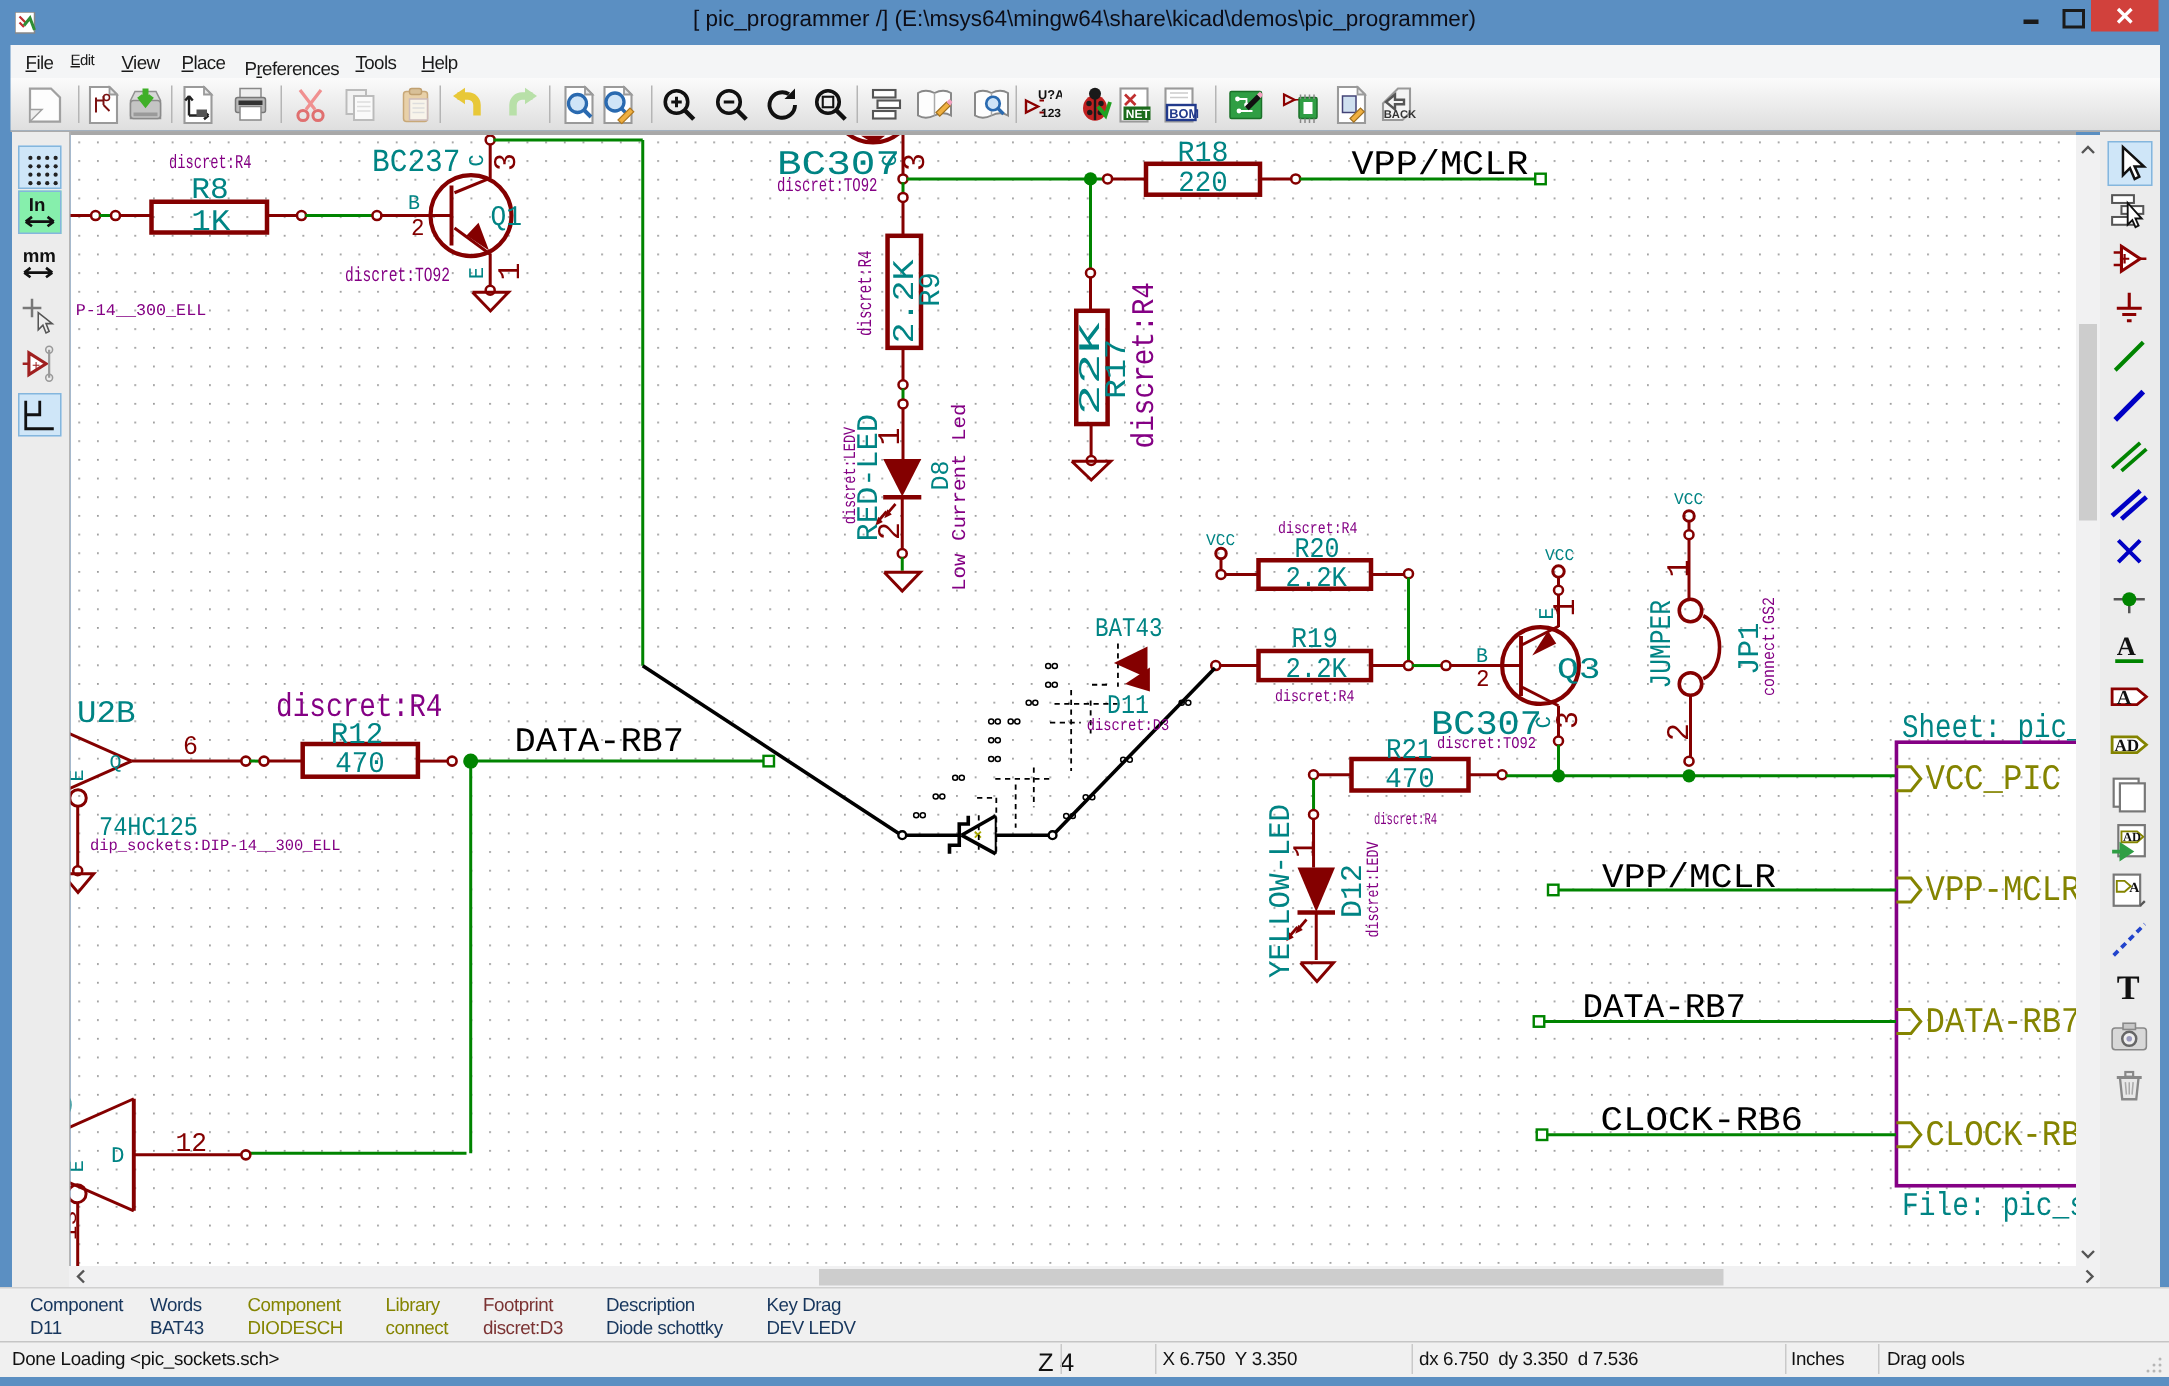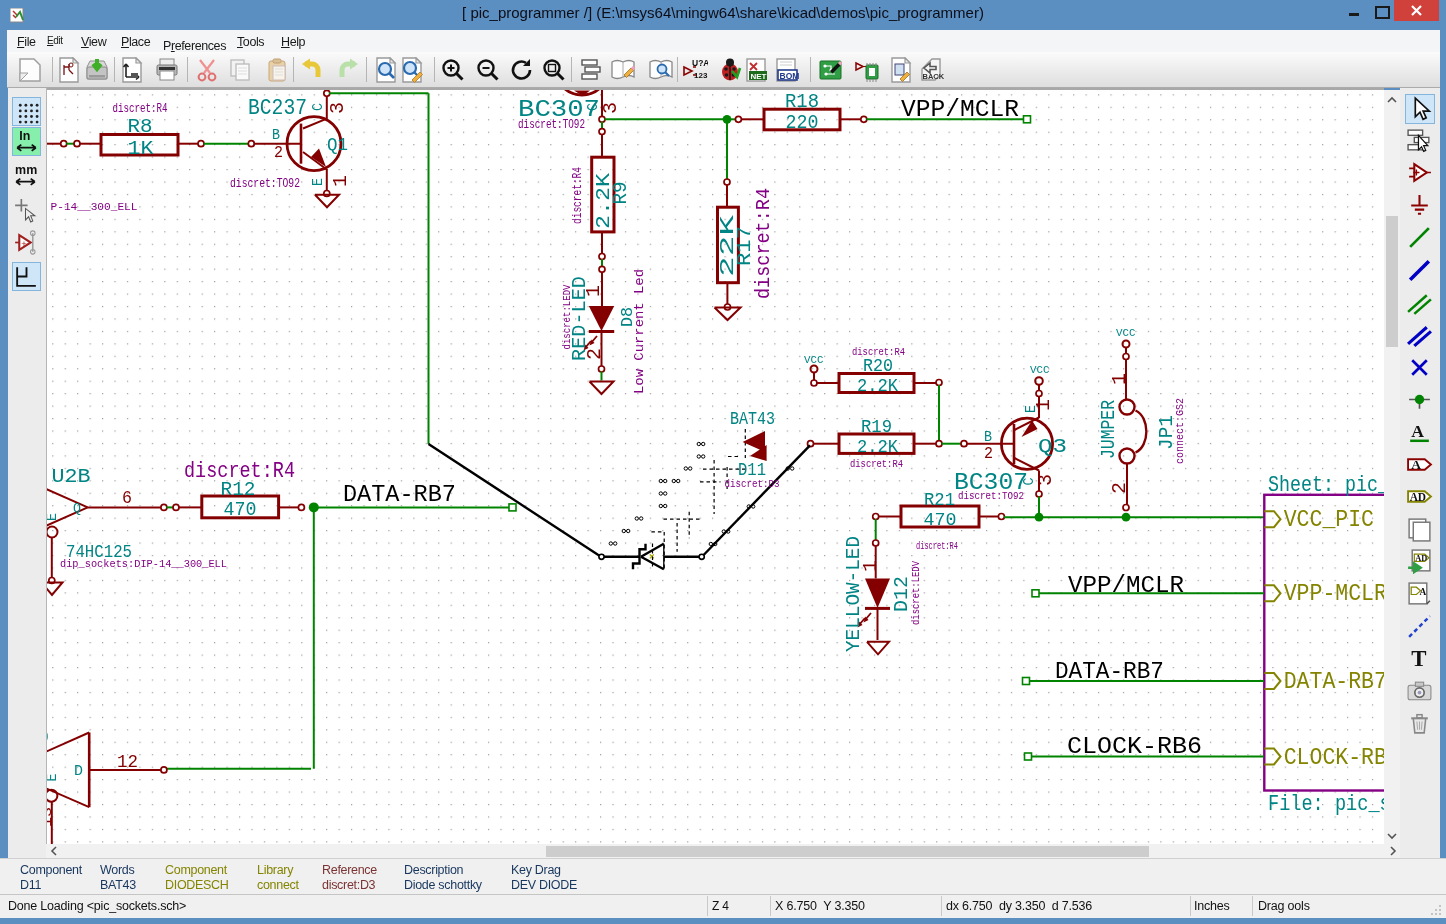--- a/index.html
+++ b/index.html
@@ -713,30 +713,30 @@
 
 <div class="abs" style="left:0;top:858px;width:1446px;height:36px;background:#f0f0f0;border-top:1px solid #d0d0d0;box-sizing:border-box"></div>
 <span style="position:absolute;left:20px;top:863px;font-size:12.5px;letter-spacing:-0.3px;color:#17365d">Component</span>
 <span style="position:absolute;left:20px;top:878px;font-size:12.5px;letter-spacing:-0.3px;color:#17365d">D11</span>
 <span style="position:absolute;left:100px;top:863px;font-size:12.5px;letter-spacing:-0.3px;color:#17365d">Words</span>
 <span style="position:absolute;left:100px;top:878px;font-size:12.5px;letter-spacing:-0.3px;color:#17365d">BAT43</span>
 <span style="position:absolute;left:165px;top:863px;font-size:12.5px;letter-spacing:-0.3px;color:#848400">Component</span>
 <span style="position:absolute;left:165px;top:878px;font-size:12.5px;letter-spacing:-0.3px;color:#848400">DIODESCH</span>
 <span style="position:absolute;left:257px;top:863px;font-size:12.5px;letter-spacing:-0.3px;color:#848400">Library</span>
 <span style="position:absolute;left:257px;top:878px;font-size:12.5px;letter-spacing:-0.3px;color:#848400">connect</span>
-<span style="position:absolute;left:322px;top:863px;font-size:12.5px;letter-spacing:-0.3px;color:#7b3333">Reference</span>
+<span style="position:absolute;left:322px;top:863px;font-size:12.5px;letter-spacing:-0.3px;color:#7b3333">Footprint</span>
 <span style="position:absolute;left:322px;top:878px;font-size:12.5px;letter-spacing:-0.3px;color:#7b3333">discret:D3</span>
 <span style="position:absolute;left:404px;top:863px;font-size:12.5px;letter-spacing:-0.3px;color:#17365d">Description</span>
 <span style="position:absolute;left:404px;top:878px;font-size:12.5px;letter-spacing:-0.3px;color:#17365d">Diode schottky</span>
 <span style="position:absolute;left:511px;top:863px;font-size:12.5px;letter-spacing:-0.3px;color:#17365d">Key Drag</span>
-<span style="position:absolute;left:511px;top:878px;font-size:12.5px;letter-spacing:-0.3px;color:#17365d">DEV DIODE</span>
+<span style="position:absolute;left:511px;top:878px;font-size:12.5px;letter-spacing:-0.3px;color:#17365d">DEV LEDV</span>
 
 <div class="abs" style="left:0;top:894px;width:1446px;height:24px;background:#f0f0f0;border-top:1px solid #c5c5c5;box-sizing:border-box"></div>
 <span style="position:absolute;left:8px;top:899px;font-size:12.5px;letter-spacing:-0.2px;color:#111">Done Loading &lt;pic_sockets.sch&gt;</span>
-<span style="position:absolute;left:712px;top:899px;font-size:12px;letter-spacing:-0.2px;color:#111">Z 4</span>
+<span style="position:absolute;left:692px;top:899px;font-size:17px;letter-spacing:-0.2px;color:#111">Z 4</span>
 <span style="position:absolute;left:775px;top:899px;font-size:12.5px;letter-spacing:-0.2px;color:#111">X 6.750&nbsp;&nbsp;Y 3.350</span>
 <span style="position:absolute;left:946px;top:899px;font-size:12.5px;letter-spacing:-0.2px;color:#111">dx 6.750&nbsp;&nbsp;dy 3.350&nbsp;&nbsp;d 7.536</span>
 <span style="position:absolute;left:1194px;top:899px;font-size:12.5px;letter-spacing:-0.2px;color:#111">Inches</span>
 <span style="position:absolute;left:1258px;top:899px;font-size:12.5px;letter-spacing:-0.2px;color:#111">Drag ools</span>
 <div style="position:absolute;left:707px;top:896px;width:1px;height:20px;background:#c9c9c9"></div>
 <div style="position:absolute;left:770px;top:896px;width:1px;height:20px;background:#c9c9c9"></div>
 <div style="position:absolute;left:941px;top:896px;width:1px;height:20px;background:#c9c9c9"></div>
 <div style="position:absolute;left:1190px;top:896px;width:1px;height:20px;background:#c9c9c9"></div>
 <div style="position:absolute;left:1252px;top:896px;width:1px;height:20px;background:#c9c9c9"></div>
 <svg class="abs" style="left:1430px;top:904px" width="12" height="12" viewBox="0 0 12 12">

